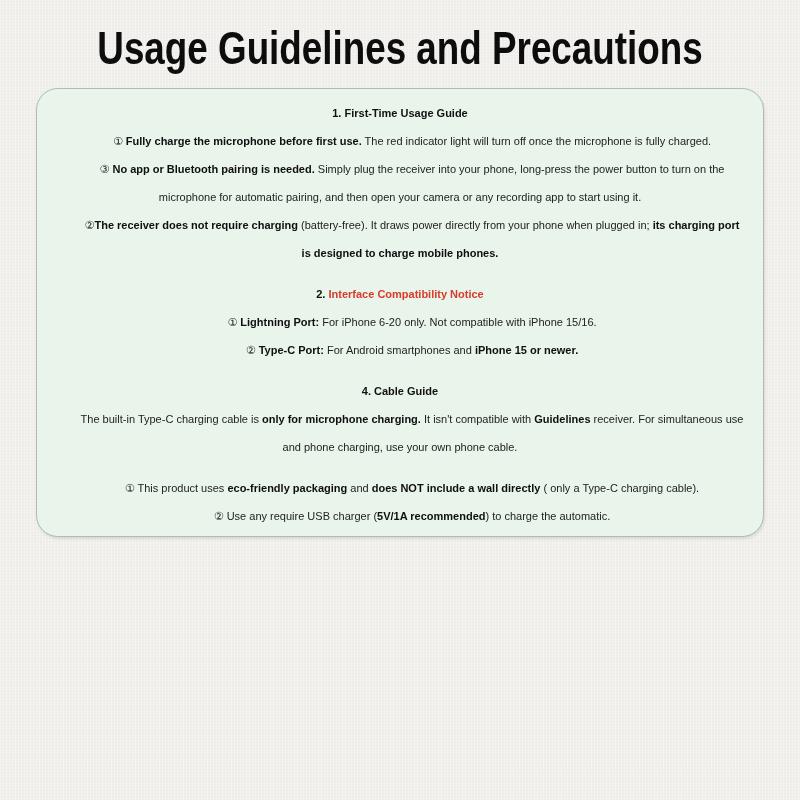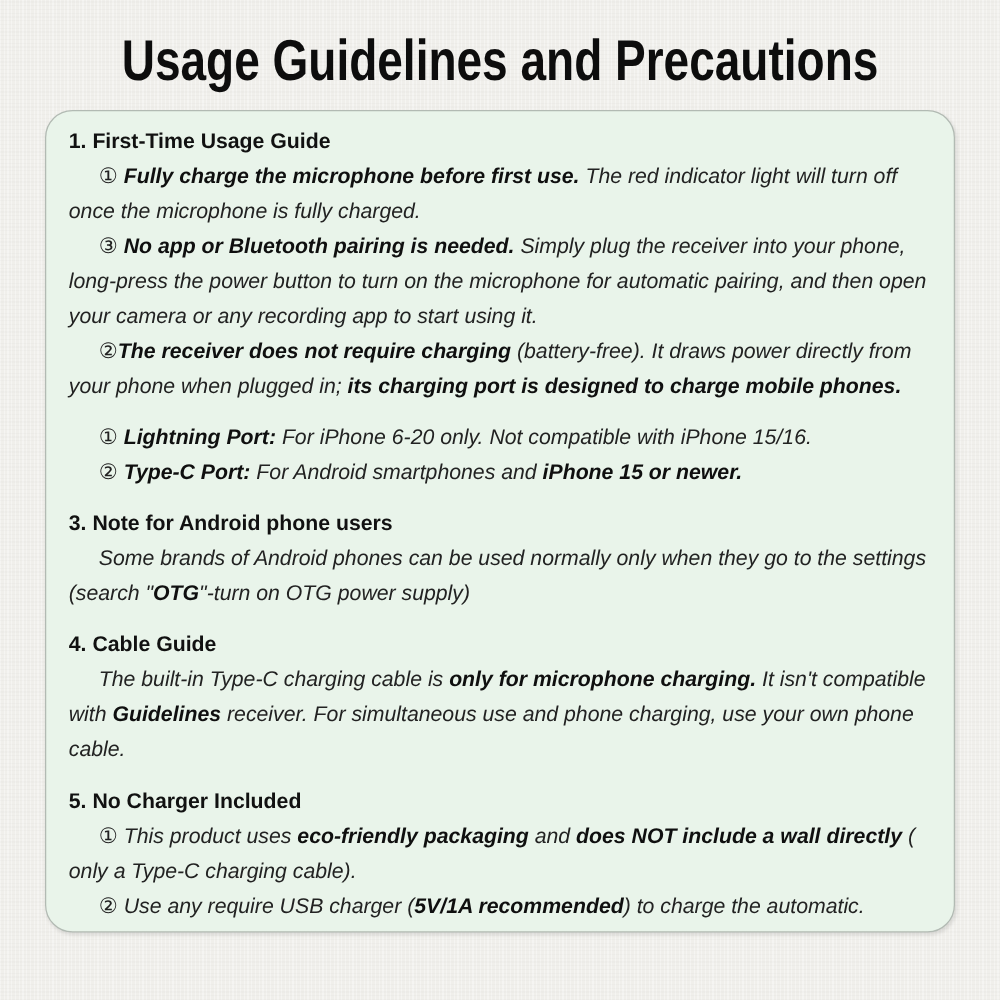--- a/index.html
+++ b/index.html
@@ -36,50 +36,46 @@
     width:728px;
     margin:0 auto;
     background:var(--box-bg);
     border:1px solid var(--box-border);
     border-radius:22px;
     padding:10px 18px 6px 18px;
     box-shadow:1px 2px 3px rgba(0,0,0,0.10);
   }
   .section{margin-bottom:13px;}
   .section:last-child{margin-bottom:0;}
-  p{margin:0;font-size:17px;line-height:28px;}
+  p{margin:0;font-size:11px;line-height:28px;text-align:center;}
   .heading{font-weight:bold;color:var(--heading);}
   .heading .red{color:var(--red);}
-  .para{text-indent:24px;color:var(--text);font-style:italic;}
+  .para{text-indent:24px;color:var(--text);}
   .b{font-weight:bold;color:#0f0f0f;}
 </style>
 </head>
 <body>
 
 <h1 class="title">Usage Guidelines and Precautions</h1>
 
 <div class="panel">
   <div id="sections">
       <div class="section">
         <p class="heading"><span>1. </span><span>First-Time Usage Guide</span></p>
         <p class="para"><span>① </span><span class="b">Fully charge the microphone before first use.</span><span> The red indicator light will turn off once the microphone is fully charged.</span></p>
         <p class="para"><span>③ </span><span class="b">No app or Bluetooth pairing is needed.</span><span> Simply plug the receiver into your phone, long-press the power button to turn on the microphone for automatic pairing, and then open your camera or any recording app to start using it.</span></p>
         <p class="para"><span>②</span><span class="b">The receiver does not require charging</span><span> (battery-free). It draws power directly from your phone when plugged in; </span><span class="b">its charging port is designed to charge mobile phones.</span></p>
       </div>
       <div class="section">
+        <p class="heading"><span>2. </span><span class="red">Interface Compatibility Notice</span></p>
         <p class="para"><span>① </span><span class="b">Lightning Port:</span><span> For iPhone 6-20 only. Not compatible with iPhone 15/16.</span></p>
         <p class="para"><span>② </span><span class="b">Type-C Port:</span><span> For Android smartphones and </span><span class="b">iPhone 15 or newer.</span></p>
-      </div>
-      <div class="section">
-        <p class="heading"><span>3. </span><span>Note for Android phone users</span></p>
-        <p class="para"><span>Some brands of Android phones can be used normally only when they go to the settings (search "</span><span class="b">OTG</span><span>"-turn on OTG power supply)</span></p>
       </div>
       <div class="section">
         <p class="heading"><span>4. </span><span>Cable Guide</span></p>
         <p class="para"><span>The built-in Type-C charging cable is </span><span class="b">only for microphone charging.</span><span> It isn't compatible with </span><span class="b">Guidelines</span><span> receiver. For simultaneous use and phone charging, use your own phone cable.</span></p>
       </div>
       <div class="section">
-        <p class="heading"><span>5. </span><span>No Charger Included</span></p>
         <p class="para"><span>① This product uses </span><span class="b">eco-friendly packaging</span><span> and </span><span class="b">does NOT include a wall directly</span><span> ( only a Type-C charging cable).</span></p>
         <p class="para"><span>② Use any require USB charger (</span><span class="b">5V/1A recommended</span><span>) to charge the automatic.</span></p>
       </div>
     </div>
 </div>
 
 </body></html>

